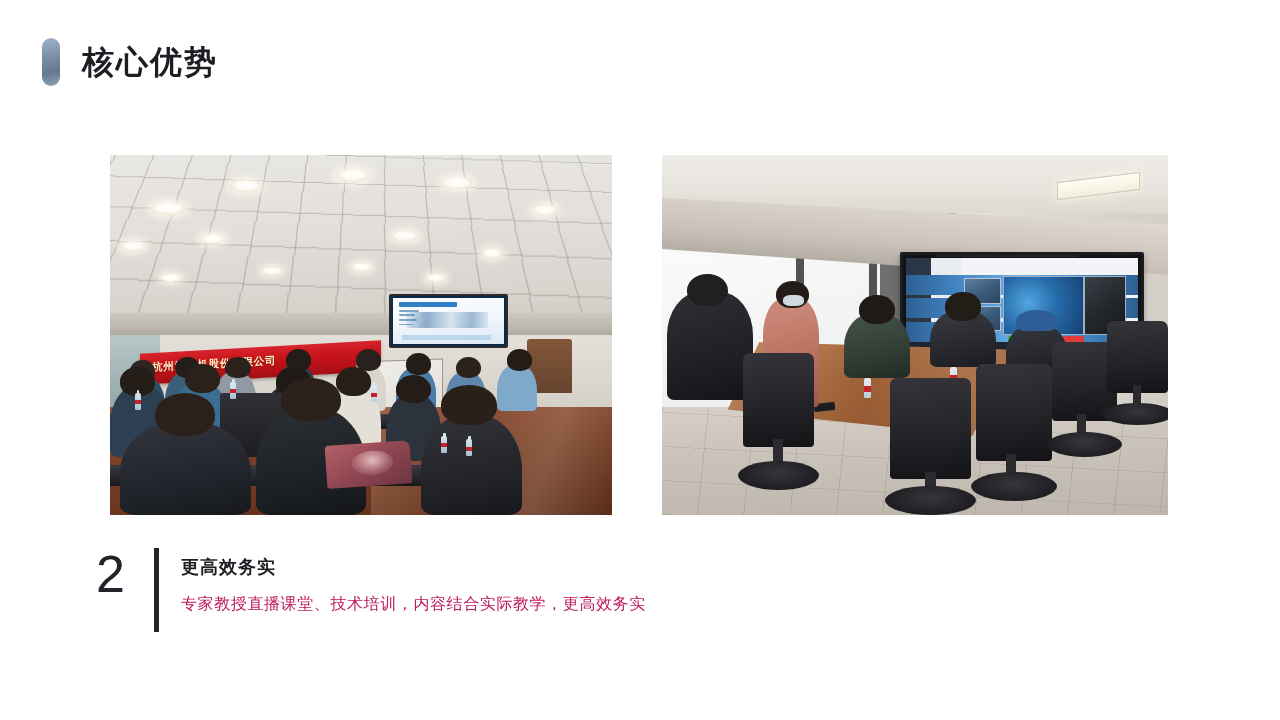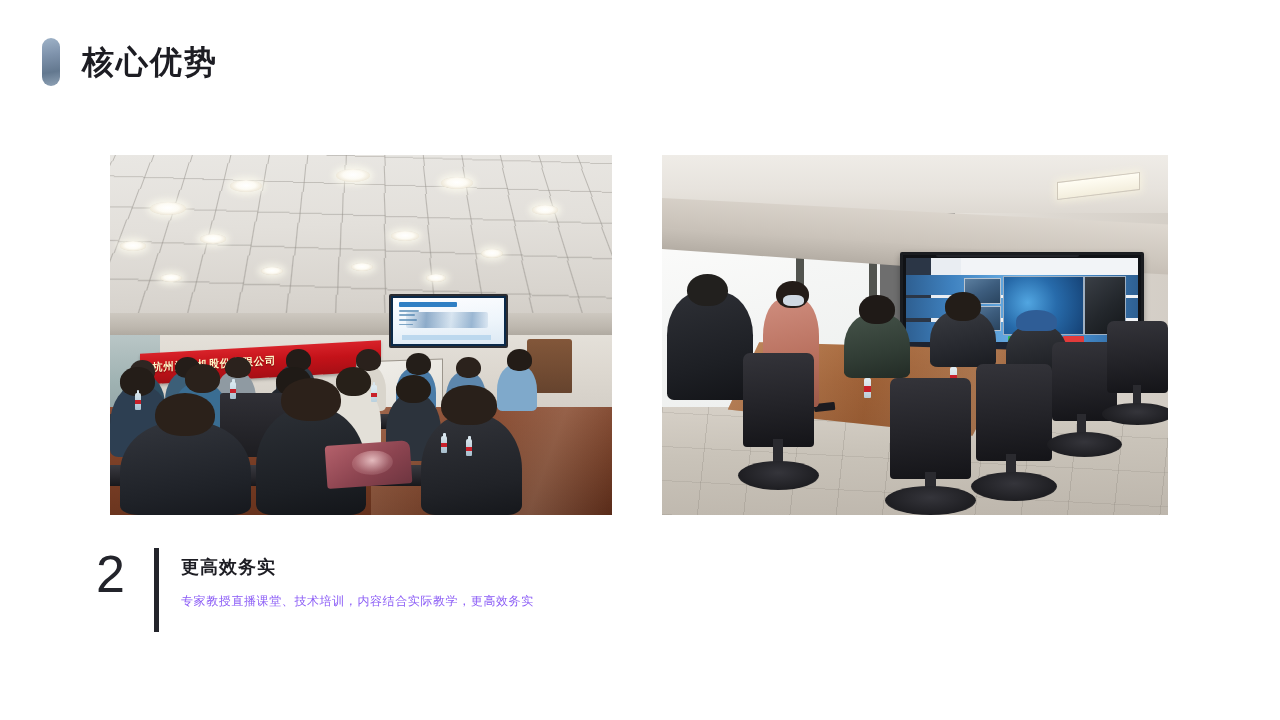--- a/index.html
+++ b/index.html
@@ -373,22 +373,22 @@
   .caption-heading {
     font-size: 18px;
     font-weight: bold;
     color: #1d1d23;
     letter-spacing: 1px;
     line-height: 1.3;
     margin-bottom: 14px;
     white-space: nowrap;
   }
   .caption-desc {
-    font-size: 12px;
-    color: #8b5cf6;
+    font-size: 16px;
+    color: #be185d;
     letter-spacing: .6px;
     line-height: 1.4;
     white-space: nowrap;
   }
 </style>
 </head>
 <body>
 
 <div class="slide">
 

